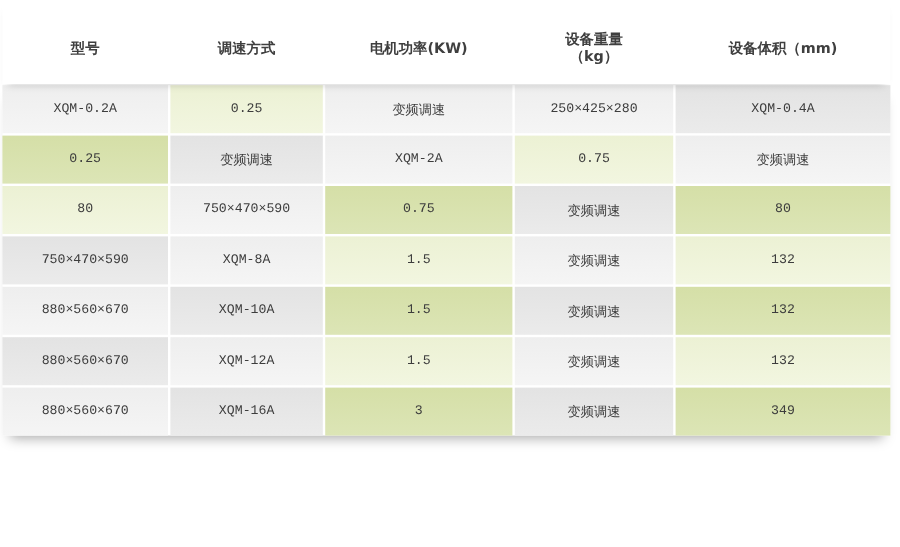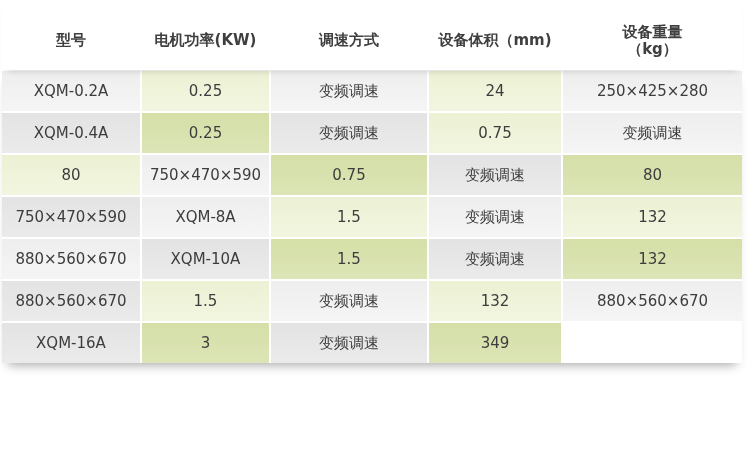--- a/index.html
+++ b/index.html
@@ -23,80 +23,81 @@
     background: #ffffff;
     position: relative;
     z-index: 2;
     box-shadow: 0 5px 7px -5px rgba(0,0,0,0.22);
   }
   .hcell {
     display: flex;
     flex-direction: column;
     align-items: center;
     justify-content: center;
-    font-size: 15px;
+    font-size: 12px;
     font-weight: bold;
     color: #3f3f3f;
     line-height: 1.15;
     text-align: right;
   }
   .tbody {
     display: grid;
     grid-template-columns: 138px 127px 156px 132px 179px;
     gap: 2px;
     background: #ffffff;
     position: relative;
     z-index: 1;
     padding-top: 1px;
     box-shadow: 0 8px 10px -6px rgba(0,0,0,0.35);
   }
   .cell {
     height: 40px;
     display: flex;
     align-items: center;
     justify-content: center;
-    font-size: 15px;
+    font-size: 11px;
     color: #3d3d3d;
     text-align: right;
     white-space: nowrap;
+    font-family: Liberation Mono, monospace;
   }
   
   .gray    { background: linear-gradient(180deg, #eeeeee 0%, #f5f5f5 100%); }
   .gray-d  { background: linear-gradient(180deg, #e3e3e3 0%, #ebebeb 100%); }
   .green   { background: linear-gradient(180deg, #ecf1d4 0%, #f2f6e0 100%); }
   .green-d { background: linear-gradient(180deg, #d5dfa7 0%, #dce5b6 100%); }
 </style>
 </head>
 <body>
 
 <div class="table-wrap">
 
   <div class="thead">
     <div class="hcell">型号</div>
+    <div class="hcell">调速方式</div>
     <div class="hcell">电机功率(KW)</div>
-    <div class="hcell">调速方式</div>
-    <div class="hcell">设备体积（mm)</div>
     <div class="hcell">
       <span>设备重量</span>
       <span>（kg）</span>
     </div>
+    <div class="hcell">设备体积（mm)</div>
   </div>
 
   <div class="tbody">
 
     <div class="cell gray">XQM-0.2A</div>
     <div class="cell green">0.25</div>
     <div class="cell gray">变频调速</div>
-    <div class="cell green">24</div>
     <div class="cell gray">250×425×280</div>
 
     <div class="cell gray-d">XQM-0.4A</div>
     <div class="cell green-d">0.25</div>
     <div class="cell gray-d">变频调速</div>
 
+    <div class="cell gray">XQM-2A</div>
     <div class="cell green">0.75</div>
     <div class="cell gray">变频调速</div>
     <div class="cell green">80</div>
     <div class="cell gray">750×470×590</div>
 
     <div class="cell green-d">0.75</div>
     <div class="cell gray-d">变频调速</div>
     <div class="cell green-d">80</div>
     <div class="cell gray-d">750×470×590</div>
 
@@ -105,20 +106,21 @@
     <div class="cell gray">变频调速</div>
     <div class="cell green">132</div>
     <div class="cell gray">880×560×670</div>
 
     <div class="cell gray-d">XQM-10A</div>
     <div class="cell green-d">1.5</div>
     <div class="cell gray-d">变频调速</div>
     <div class="cell green-d">132</div>
     <div class="cell gray-d">880×560×670</div>
 
+    <div class="cell gray">XQM-12A</div>
     <div class="cell green">1.5</div>
     <div class="cell gray">变频调速</div>
     <div class="cell green">132</div>
     <div class="cell gray">880×560×670</div>
 
     <div class="cell gray-d">XQM-16A</div>
     <div class="cell green-d">3</div>
     <div class="cell gray-d">变频调速</div>
     <div class="cell green-d">349</div>
   </div>

